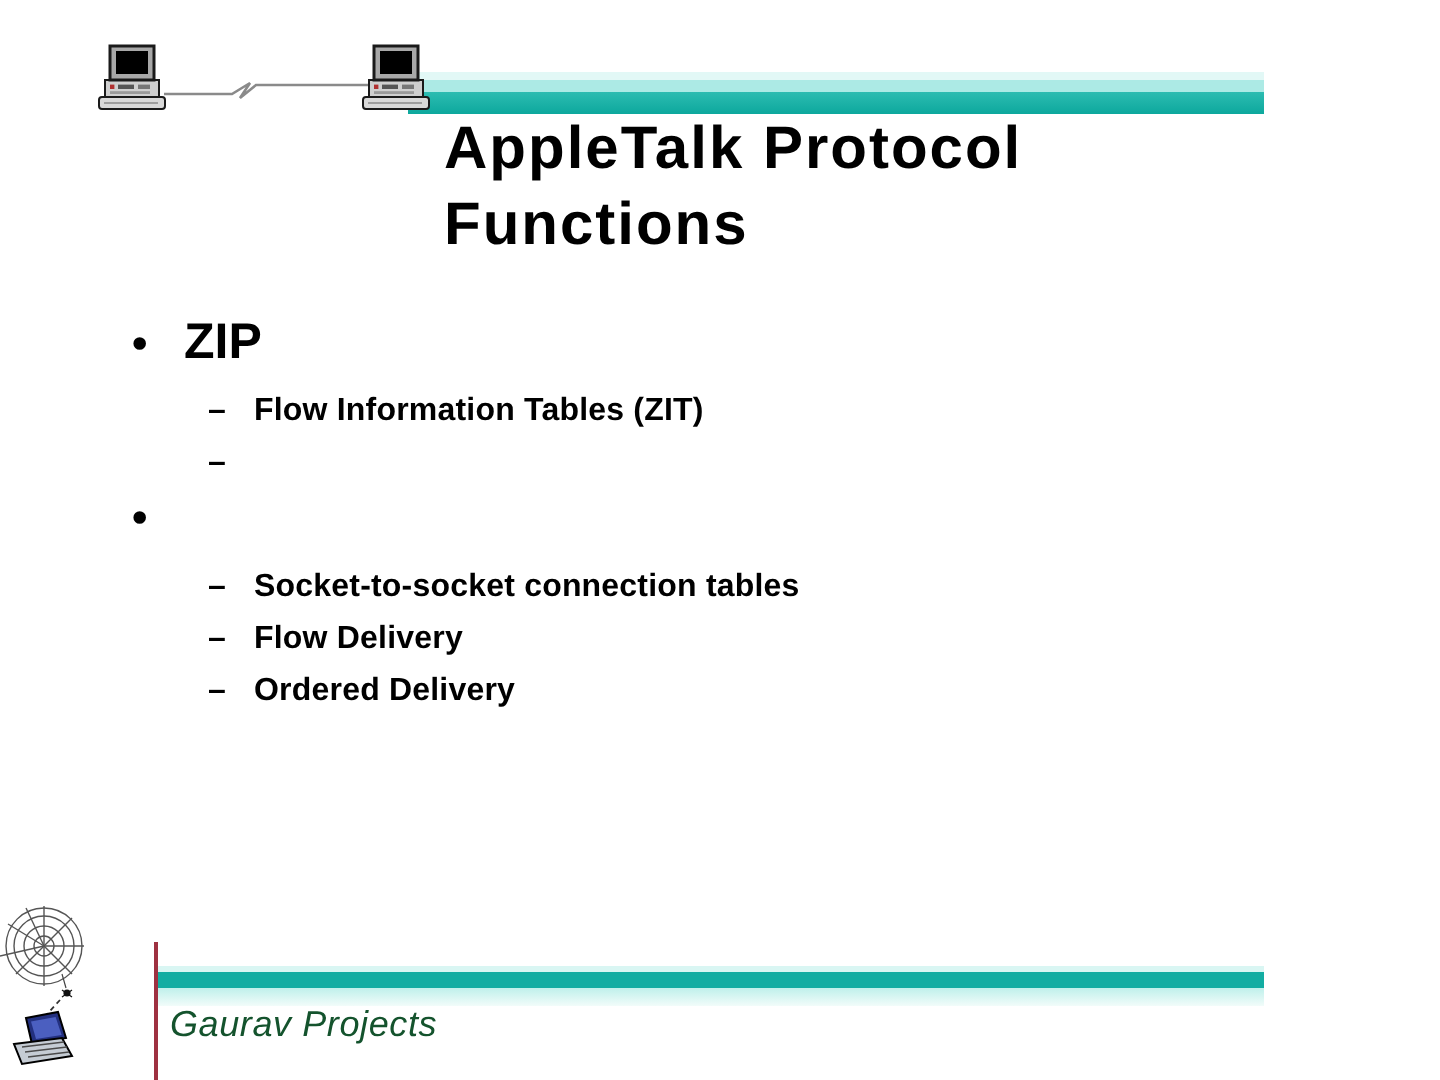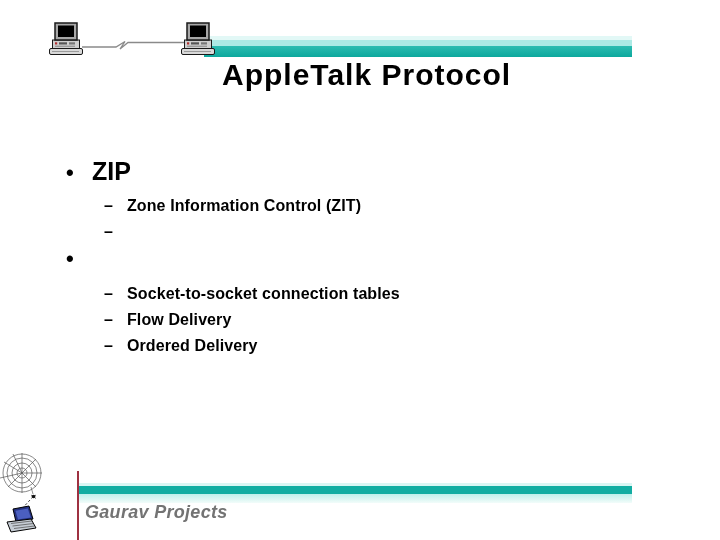--- a/index.html
+++ b/index.html
@@ -30,22 +30,22 @@
   .sec2-h{top:244px;}
   .sec2-i0{top:281px;}
   .sec2-i1{top:307px;}
   .sec2-i2{top:333px;}
   
   .footer-redline{position:absolute;left:77px;top:471px;width:2px;height:69px;background:#9E3141;}
   .footer-pale-top{position:absolute;left:79px;top:483px;width:599px;height:3px;background:#D9F6F3;}
   .footer-teal{position:absolute;left:79px;top:486px;width:599px;height:8px;background:#12ADA2;}
   .footer-pale{position:absolute;left:79px;top:494px;width:629px;height:9px;
     background:linear-gradient(#BFF0EB,#F2FCFA);}
-  .footer-brand{position:absolute;left:85px;top:502px;font-size:18px;font-weight:bold;
-    font-style:italic;color:#737373;letter-spacing:0.3px;}
+  .footer-brand{position:absolute;left:85px;top:502px;font-size:18px;font-weight:normal;
+    font-style:italic;color:#14532d;letter-spacing:0.3px;}
   .page-number{position:absolute;left:678px;top:511px;width:26px;text-align:left;
     font-family:"Liberation Serif",serif;font-size:14px;color:#111;}
   
   .web-clipart{position:absolute;left:0px;top:452px;width:60px;height:88px;}
 </style>
 </head>
 <body>
 
 <div class="slide">
 
@@ -74,29 +74,30 @@
       <rect x="161" y="37.3" width="8" height="2.2" fill="#555"></rect>
       <rect x="171" y="37.3" width="6" height="2.2" fill="#777"></rect>
       <rect x="157" y="40.6" width="20" height="1.4" fill="#9a9a9a"></rect>
       <rect x="157" y="18" width="22" height="17" fill="#a8a8a8" stroke="#1a1a1a" stroke-width="1.5"></rect>
       <rect x="160" y="20.5" width="16" height="11.5" fill="#000"></rect>
     </g>
   </svg>
 
   <div class="title">
     <div>AppleTalk Protocol</div>
+    <div>Functions</div>
   </div>
 
   <div class="h-row sec1-h">
     <span class="bul">•</span>
     <span>ZIP</span>
   </div>
   <div class="i-row sec1-i0">
     <span class="dash">–</span>
-    <span>Zone Information Control (ZIT)</span>
+    <span>Flow Information Tables (ZIT)</span>
   </div>
   <div class="i-row sec1-i1">
     <span class="dash">–</span>
   </div>
 
   <div class="h-row sec2-h">
     <span class="bul">•</span>
   </div>
   <div class="i-row sec2-i0">
     <span class="dash">–</span>

